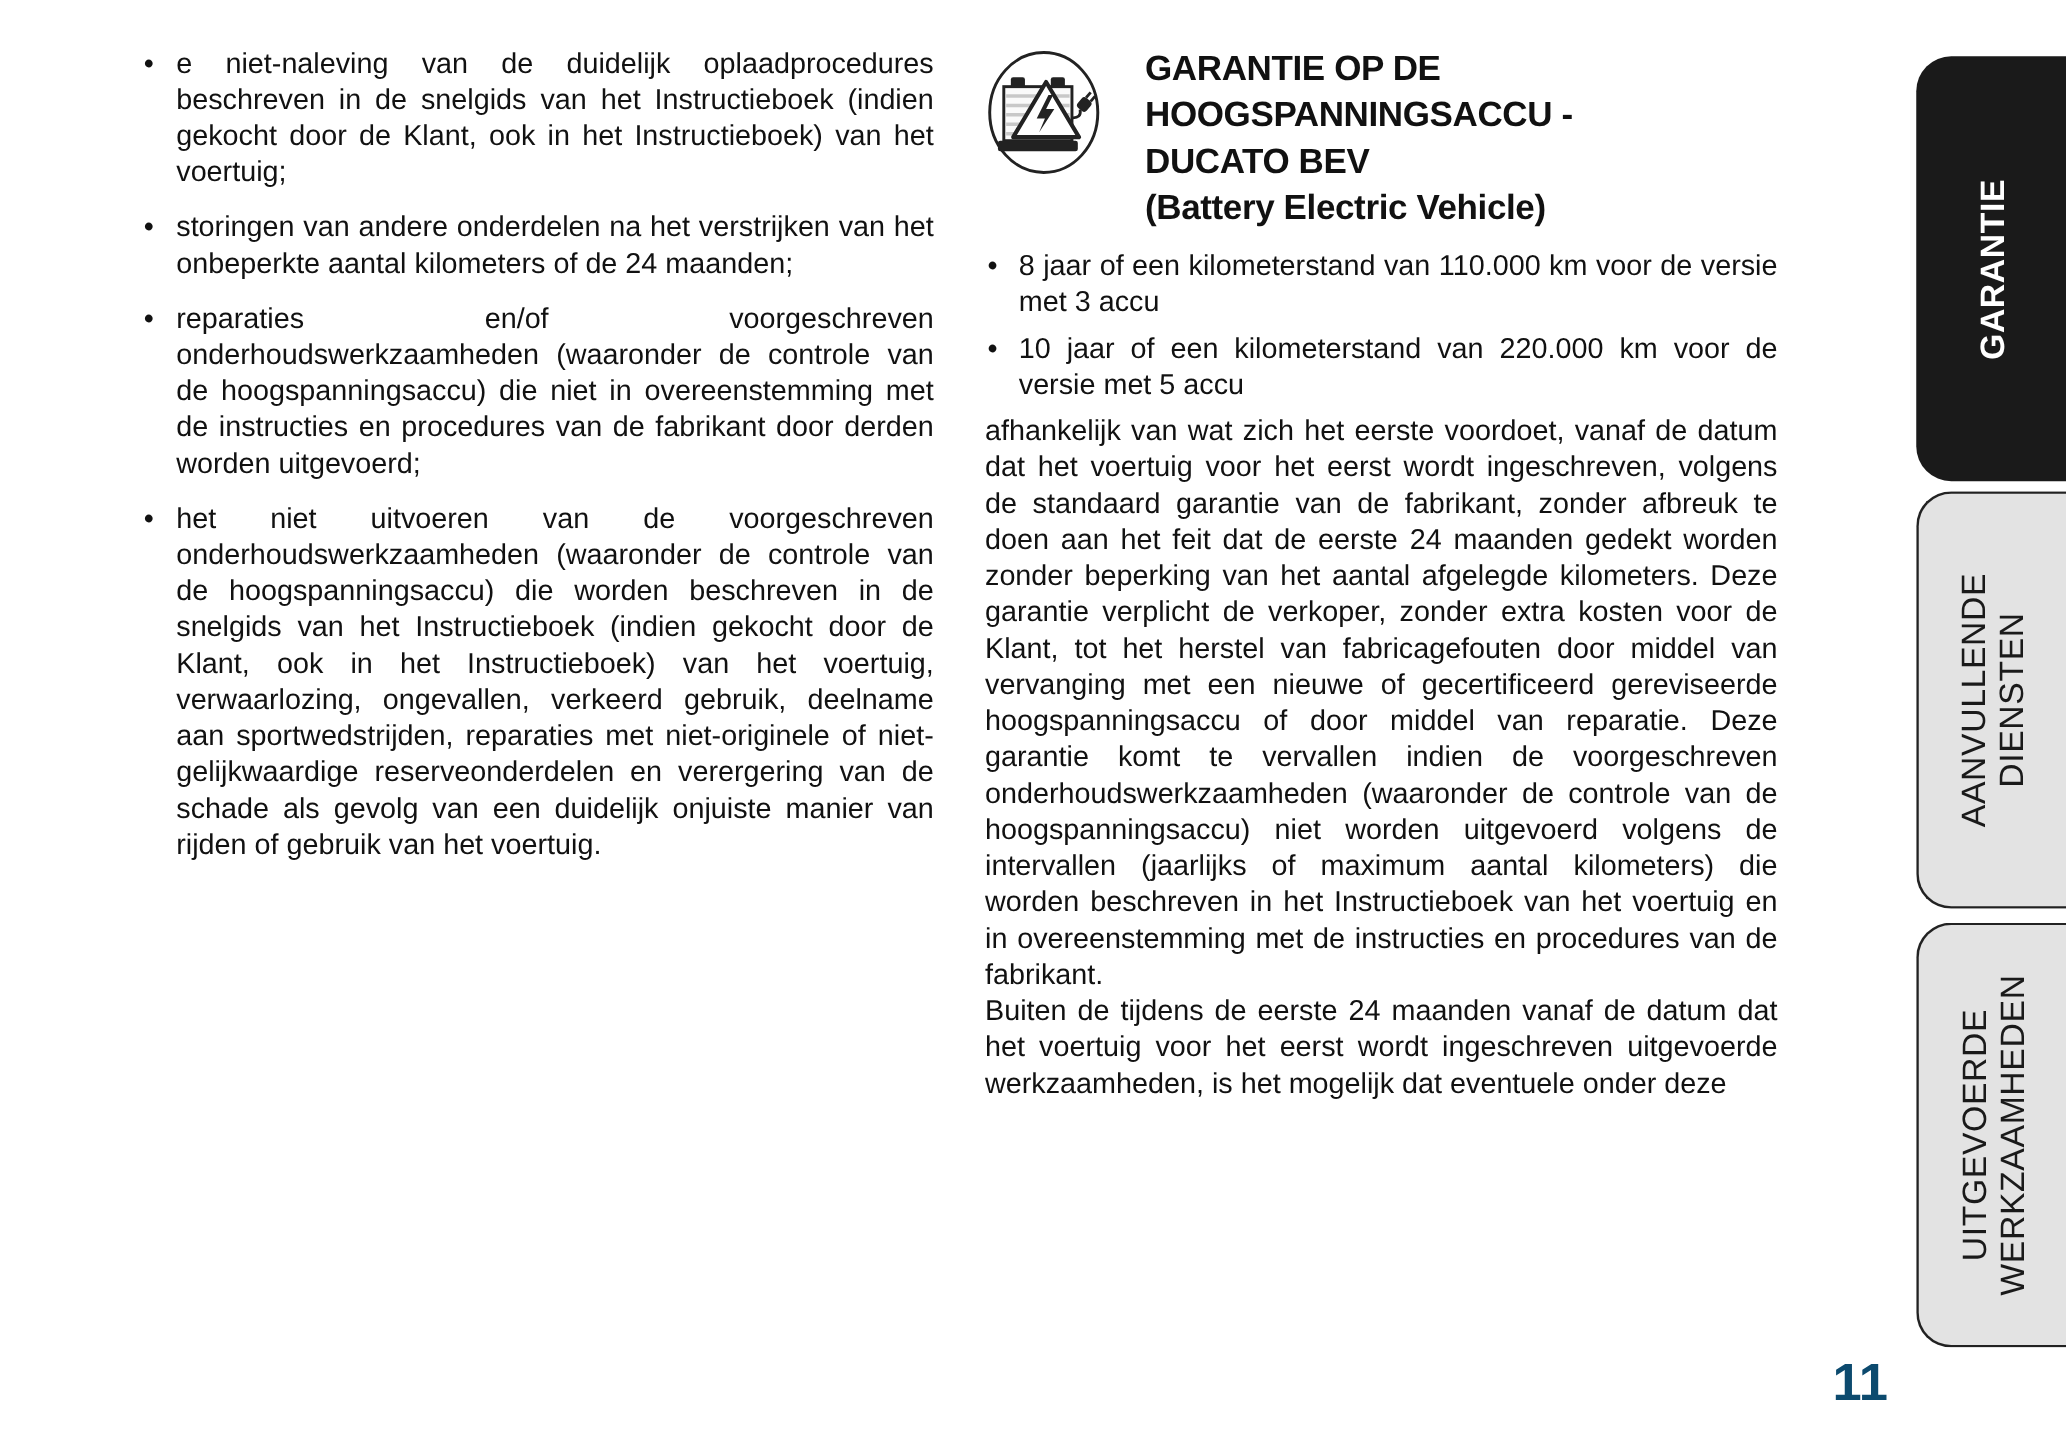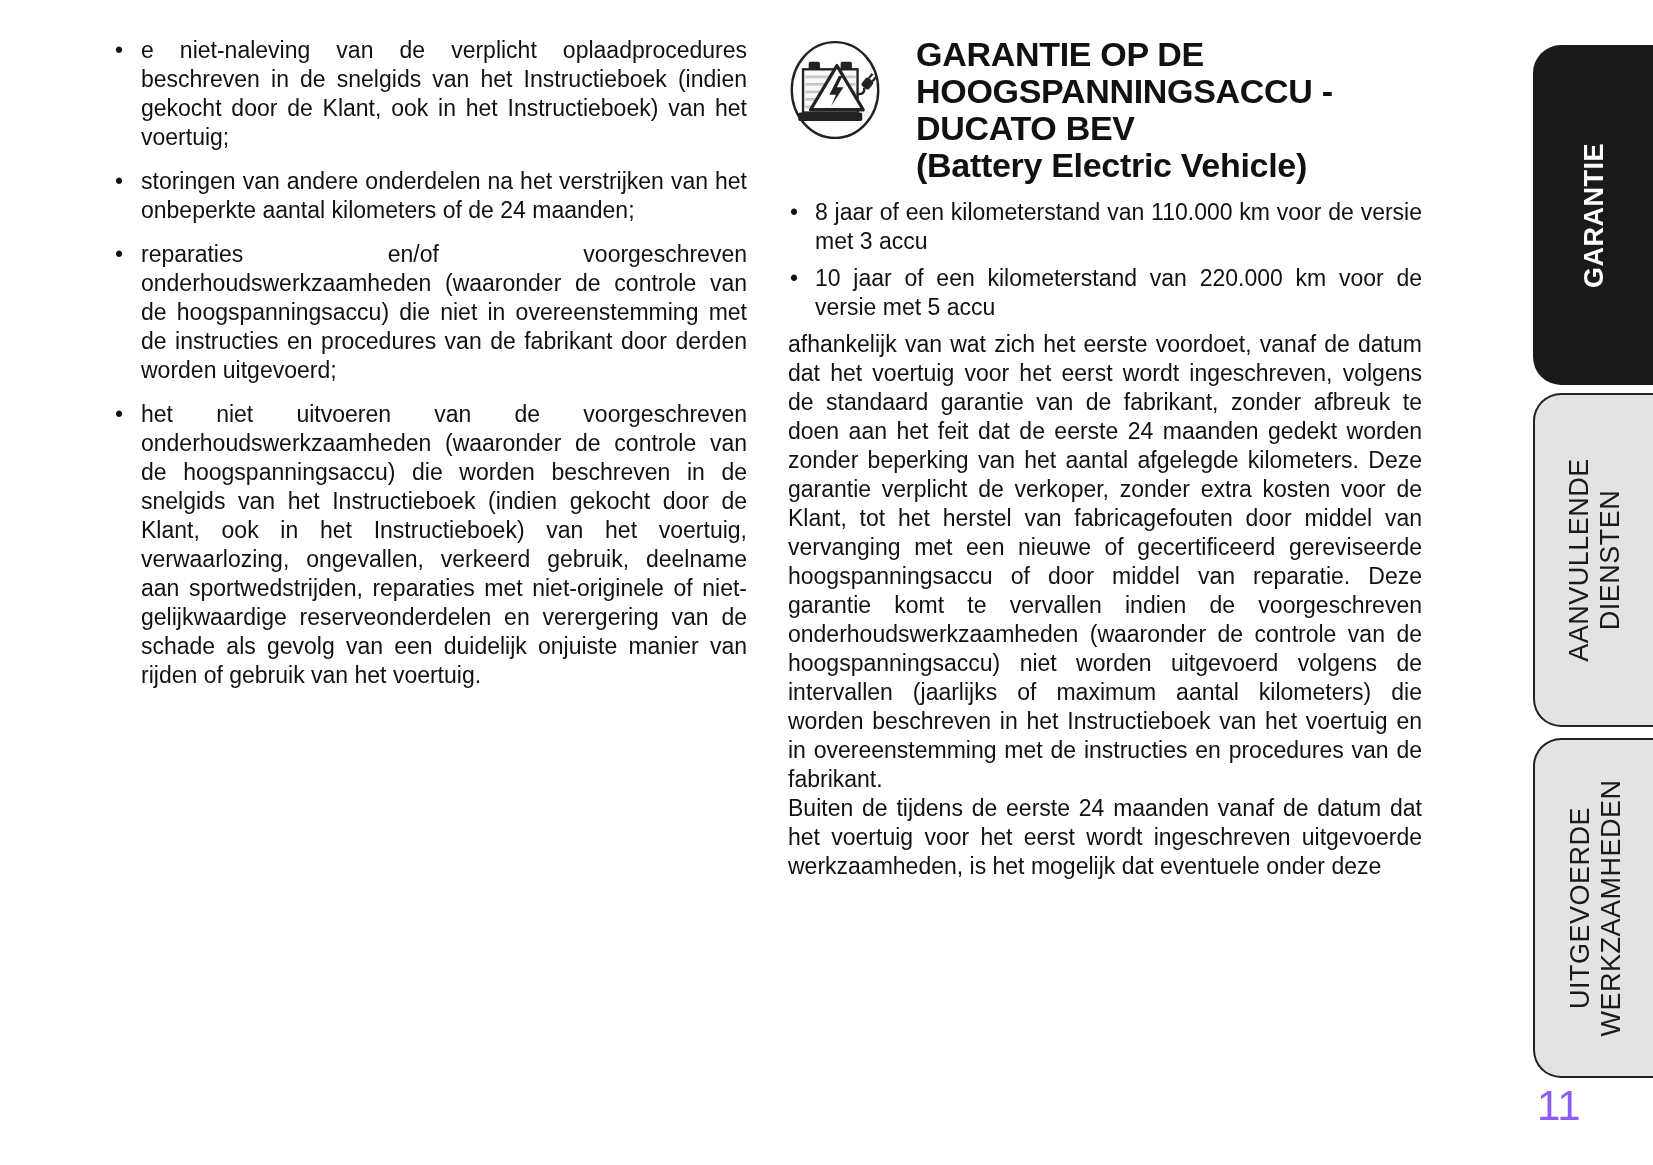--- a/index.html
+++ b/index.html
@@ -22,21 +22,21 @@
   ul.bullets li::before { content: "\2022"; position: absolute; left: 2px; top: 0; }
 
   .closing { margin: 20px 0 0 0; }
   .b { font-weight: normal; }
 
   
   .header-row { display: flex; align-items: flex-start; margin-bottom: 14px; }
   .icon-wrap { flex: 0 0 auto; width: 94px; margin-top: 2px; }
   .section-title {
     margin: 0 0 0 34px;
-    font-size: 34px; line-height: 37px;
+    font-size: 28px; line-height: 37px;
     font-weight: bold; letter-spacing: -0.3px;
     white-space: pre-line; text-align: left;
   }
   .col-right p { margin: 0; }
   .col-right ul.bullets { margin: 2px 0 2px 0; }
   .col-right ul.bullets li { margin-bottom: 8px; padding-left: 27px; }
 
   
   .tab {
     position: absolute; left: 1533px; width: 122px;
@@ -50,32 +50,32 @@
     font-size: 27px; line-height: 31px; letter-spacing: 0.5px;
   }
   .tab-active { top: 45px; height: 340px; background: #1a1a1a; }
   .tab-active .tab-label { color: #ffffff; font-weight: bold; }
   .tab-plain { background: #e3e3e3; border: 2px solid #222222; border-right: none; }
   .tab-plain .tab-label { color: #1a1a1a; }
   .tab-2 { top: 393px; height: 334px; }
   .tab-3 { top: 738px; height: 340px; }
 
   .page-number {
-    position: absolute; left: 1537px; top: 1082px;
-    font-size: 42px; font-weight: normal; color: #8b5cf6;
+    position: absolute; left: 1466px; top: 1082px;
+    font-size: 42px; font-weight: bold; color: #0c4a6e;
   }
 </style>
 </head>
 <body>
 
 <div class="page">
 
   <div class="col col-left">
     <ul class="bullets">
-        <li>e niet-naleving van de verplicht oplaadprocedures beschreven in de snelgids van het Instructieboek (indien gekocht door de Klant, ook in het Instructieboek) van het voertuig;</li>
+        <li>e niet-naleving van de duidelijk oplaadprocedures beschreven in de snelgids van het Instructieboek (indien gekocht door de Klant, ook in het Instructieboek) van het voertuig;</li>
         <li>storingen van andere onderdelen na het verstrijken van het onbeperkte aantal kilometers of de 24 maanden;</li>
         <li>reparaties en/of voorgeschreven onderhoudswerkzaamheden (waaronder de controle van de hoogspanningsaccu) die niet in overeenstemming met de instructies en procedures van de fabrikant door derden worden uitgevoerd;</li>
         <li>het niet uitvoeren van de voorgeschreven onderhoudswerkzaamheden (waaronder de controle van de hoogspanningsaccu) die worden beschreven in de snelgids van het Instructieboek (indien gekocht door de Klant, ook in het Instructieboek) van het voertuig, verwaarlozing, ongevallen, verkeerd gebruik, deelname aan sportwedstrijden, reparaties met niet-originele of niet-gelijkwaardige reserveonderdelen en verergering van de schade als gevolg van een duidelijk onjuiste manier van rijden of gebruik van het voertuig.</li>
       </ul>
   </div>
 
   <div class="col col-right">
     <div class="header-row">
       <div class="icon-wrap">
         <svg viewBox="0 0 100 110" width="94" height="104" aria-hidden="true">

